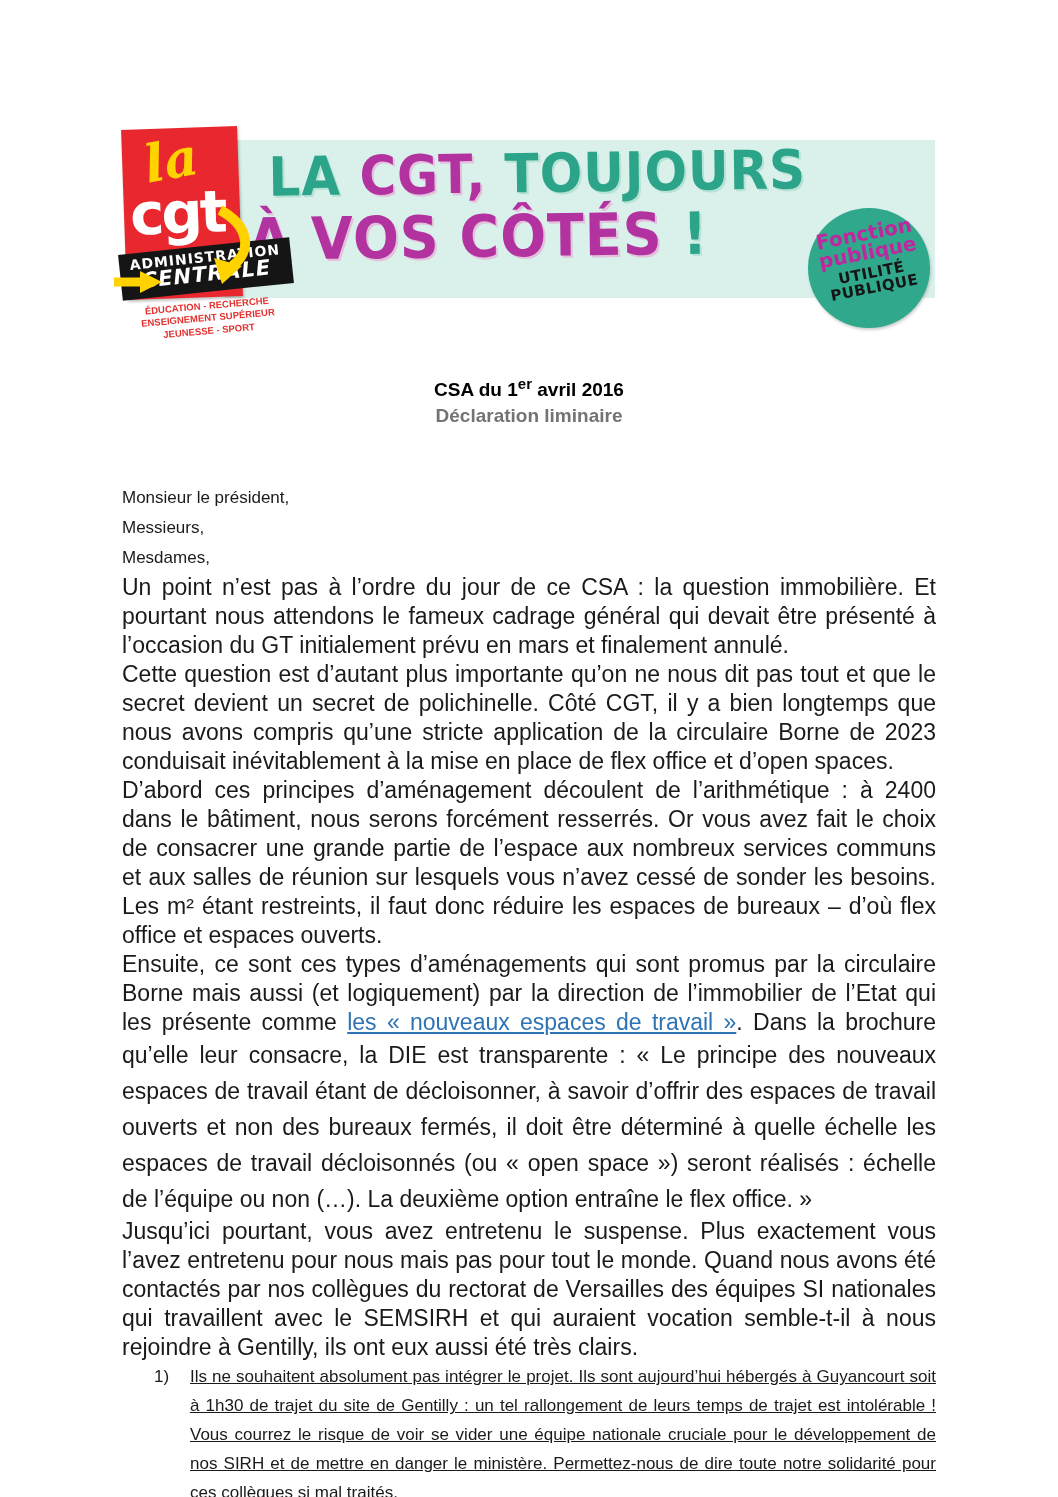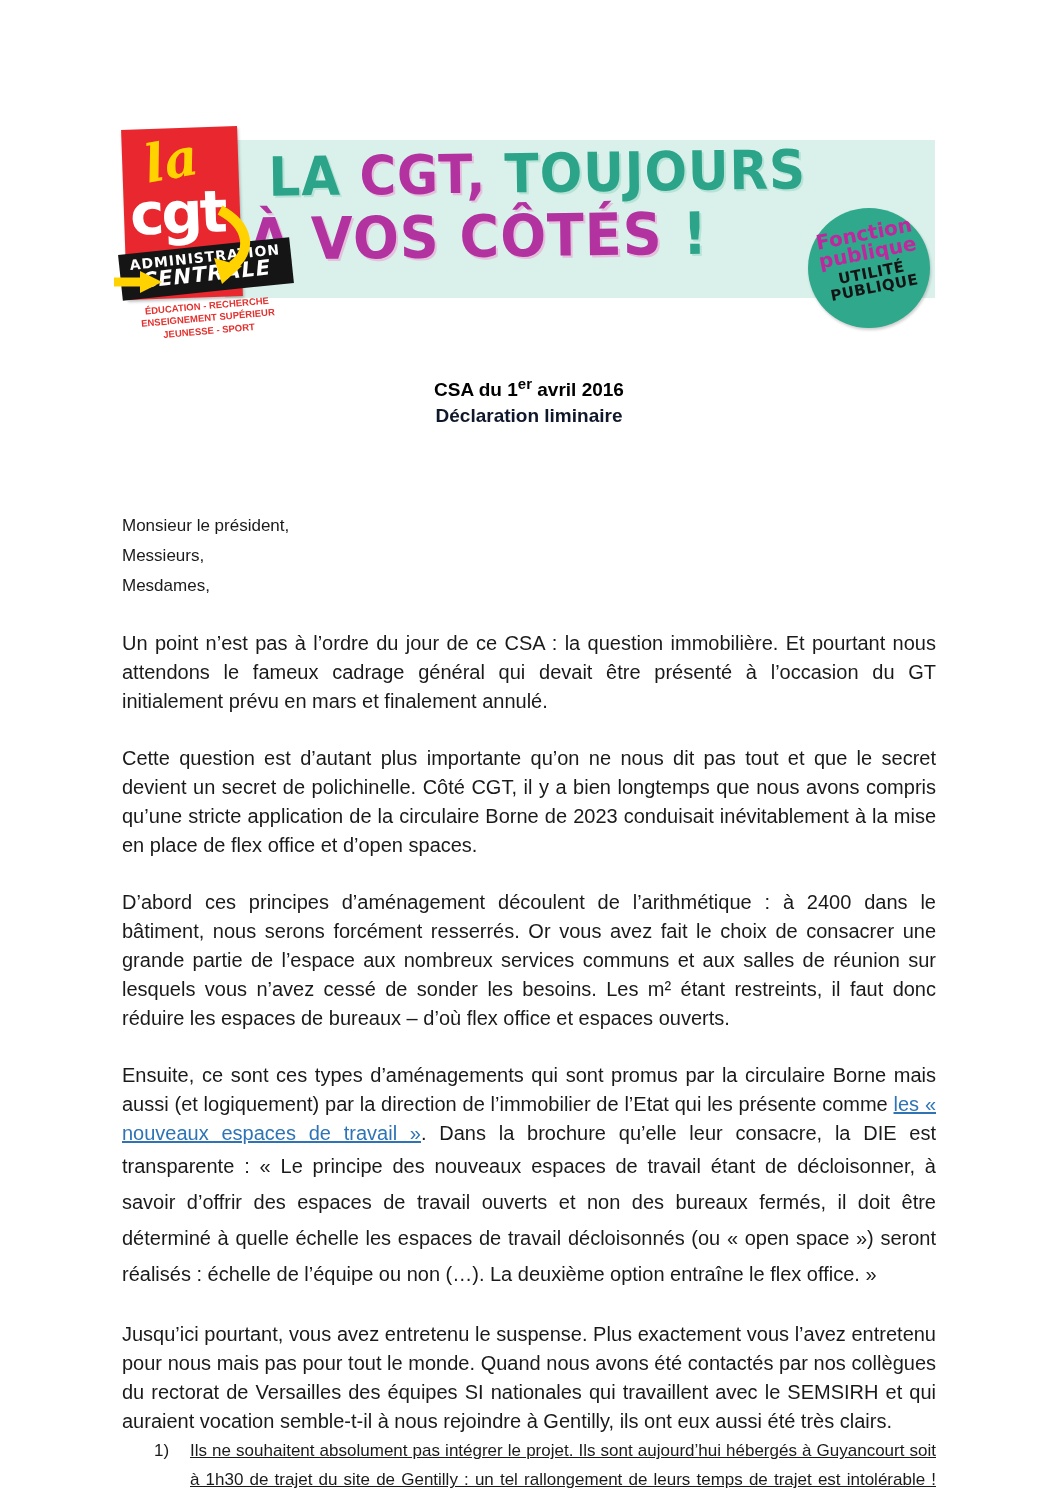--- a/index.html
+++ b/index.html
@@ -30,23 +30,23 @@
   
   .badge{position:absolute;left:808px;top:208px;width:122px;height:120px;border-radius:50%;background:#2fa88c;z-index:3;box-shadow:1px 2px 3px rgba(0,0,0,.2);}
   .badge-inner{position:absolute;left:0;top:16px;width:100%;text-align:center;transform:rotate(-11deg);font-family:"DejaVu Sans",sans-serif;}
   .badge-fp{color:#c0279f;font-weight:800;font-size:20px;line-height:.95;}
   .badge-up{color:#141414;font-weight:800;font-size:15px;line-height:1.0;margin-top:4px;letter-spacing:.5px;}
   
   .doc{position:absolute;left:122px;top:345px;width:814px;}
   .title-block{text-align:center;margin-top:26px;line-height:26px;}
   .title-main{font-weight:bold;font-size:19px;color:#000;}
   .title-main sup{font-size:15px;}
-  .title-sub{font-weight:bold;font-size:19px;color:#0f172a;}
-  .sal{margin-top:82px;font-size:17px;line-height:30px;}
-  .para{margin-top:28px;font-size:20px;line-height:29px;text-align:justify;}
+  .title-sub{font-weight:bold;font-size:19px;color:#737373;}
+  .sal{margin-top:54px;font-size:17px;line-height:30px;}
+  .para{font-size:23px;line-height:29px;text-align:justify;}
   .b{font-weight:normal;}
   .quote{line-height:36px;}
   .link{color:#2e74b5;text-decoration:underline;cursor:pointer;}
   .list{margin-top:0;}
   .li{display:flex;font-size:17px;line-height:29px;}
   .li-num{flex:none;width:36px;padding-left:32px;}
   .li-body{flex:1;text-align:justify;text-decoration:underline;}
 </style>
 </head>
 <body>

